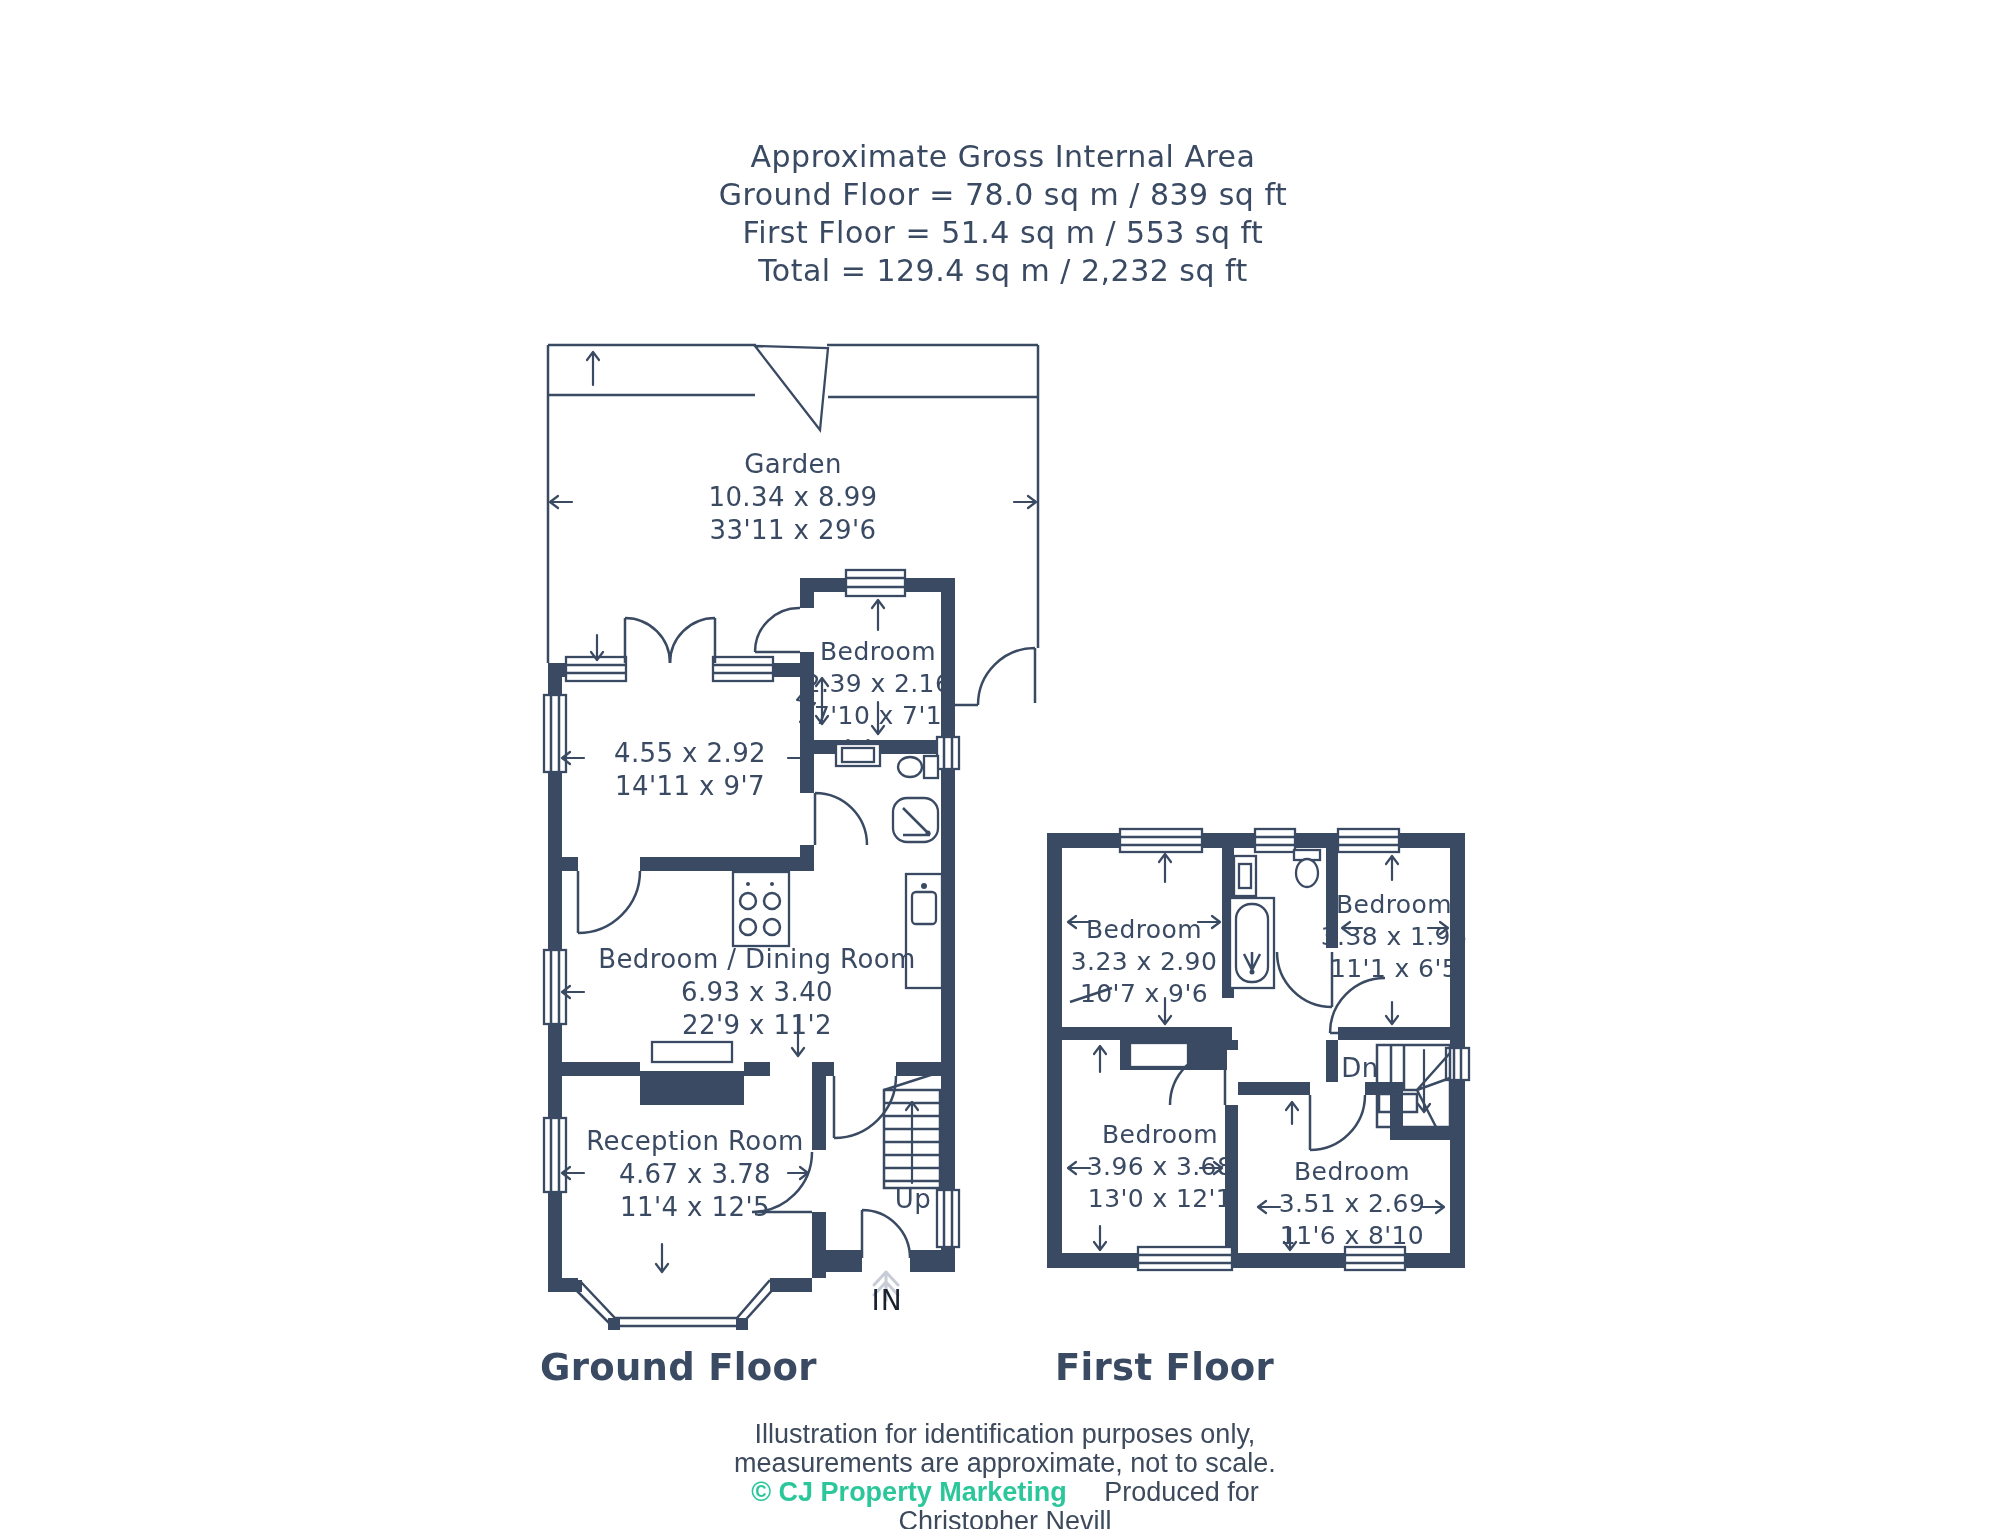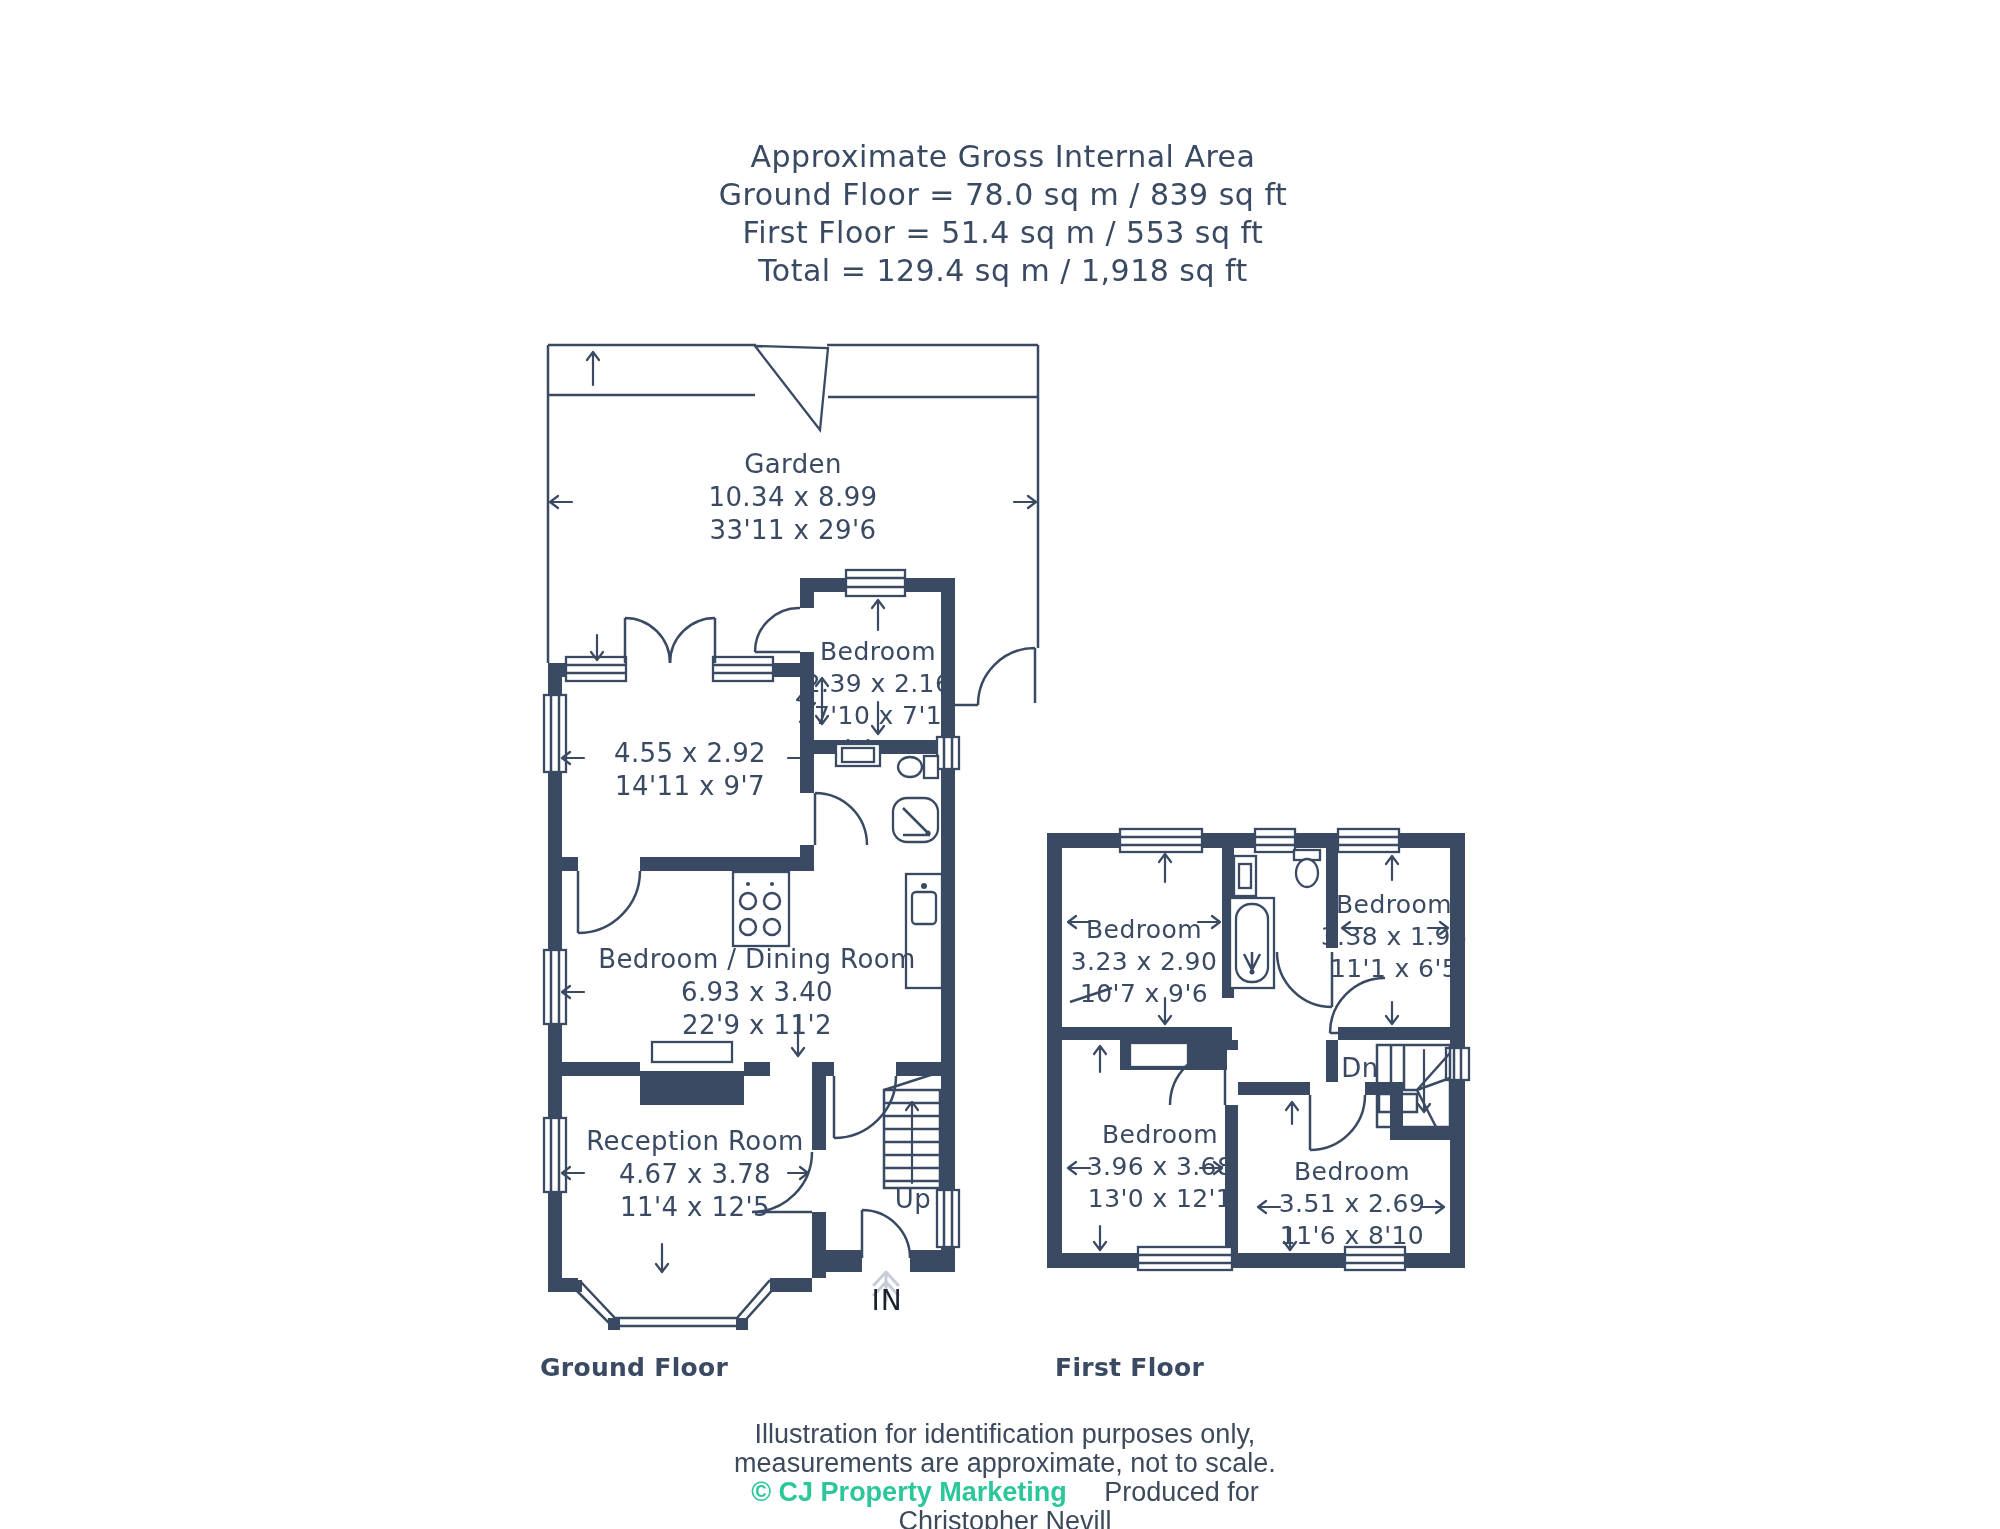--- a/index.html
+++ b/index.html
@@ -11,21 +11,21 @@
   .wn{fill:#ffffff;stroke:#3a4a63;stroke-width:2.3;}
   .fx{fill:#ffffff;stroke:#3a4a63;stroke-width:2.3;}
   .dim{stroke:#3a4a63;stroke-width:2.2;fill:none;stroke-linecap:round;stroke-linejoin:round;}
   .gray{stroke:#c7ccd6;stroke-width:3;fill:none;stroke-linecap:round;stroke-linejoin:round;}
   .lbl{position:absolute;transform:translate(-50%,-50%);text-align:center;
        font-size:26px;line-height:33px;letter-spacing:.4px;white-space:nowrap;color:#3a4a63;}
   .lbl.small{font-size:25px;line-height:32px;}
   .header{position:absolute;left:1003px;top:138px;transform:translateX(-50%);
           text-align:center;font-size:30px;line-height:38px;font-weight:500;letter-spacing:.5px;}
   .floor-title{position:absolute;transform:translateY(-50%);font-weight:bold;
-          font-size:25px;letter-spacing:.3px;}
+          font-size:37px;letter-spacing:.3px;}
   .in-label{color:#1a2230;font-size:28px;letter-spacing:1px;}
   .footer{position:absolute;left:1005px;top:1420px;transform:translateX(-50%);
           text-align:center;font-family:"Liberation Sans",sans-serif;
           font-size:27px;line-height:29px;color:#3d4a5c;}
   .footer .teal{color:#2bc79b;font-weight:bold;}
   .footer .produced{margin-left:30px;}
   .north{position:absolute;left:1900px;top:224px;transform:translate(-50%,-50%) rotate(118deg);
          font-size:27px;font-weight:600;}
 </style>
 </head>
@@ -311,21 +311,21 @@
     <path class="dim" d="M1422,1207 H1444 M1436,1201 L1444,1207 L1436,1213"></path>
     <path class="dim" d="M1290,1228 V1250 M1284,1242 L1290,1250 L1296,1242"></path>
     <path class="dim" d="M1292,1124 V1102 M1286,1110 L1292,1102 L1298,1110"></path>
   </g>
 </svg>
 
 <div class="header">
   <div>Approximate Gross Internal Area</div>
   <div>Ground Floor = 78.0 sq m / 839 sq ft</div>
   <div>First Floor = 51.4 sq m / 553 sq ft</div>
-  <div>Total = 129.4 sq m / 1,918 sq ft</div>
+  <div>Total = 129.4 sq m / 2,232 sq ft</div>
 </div>
 
 <div class="north">N</div>
 
 <div class="lbl" style="left:793px;top:497px">
   <div>Garden</div>
   <div>10.34 x 8.99</div>
   <div>33'11 x 29'6</div>
 </div>
 

